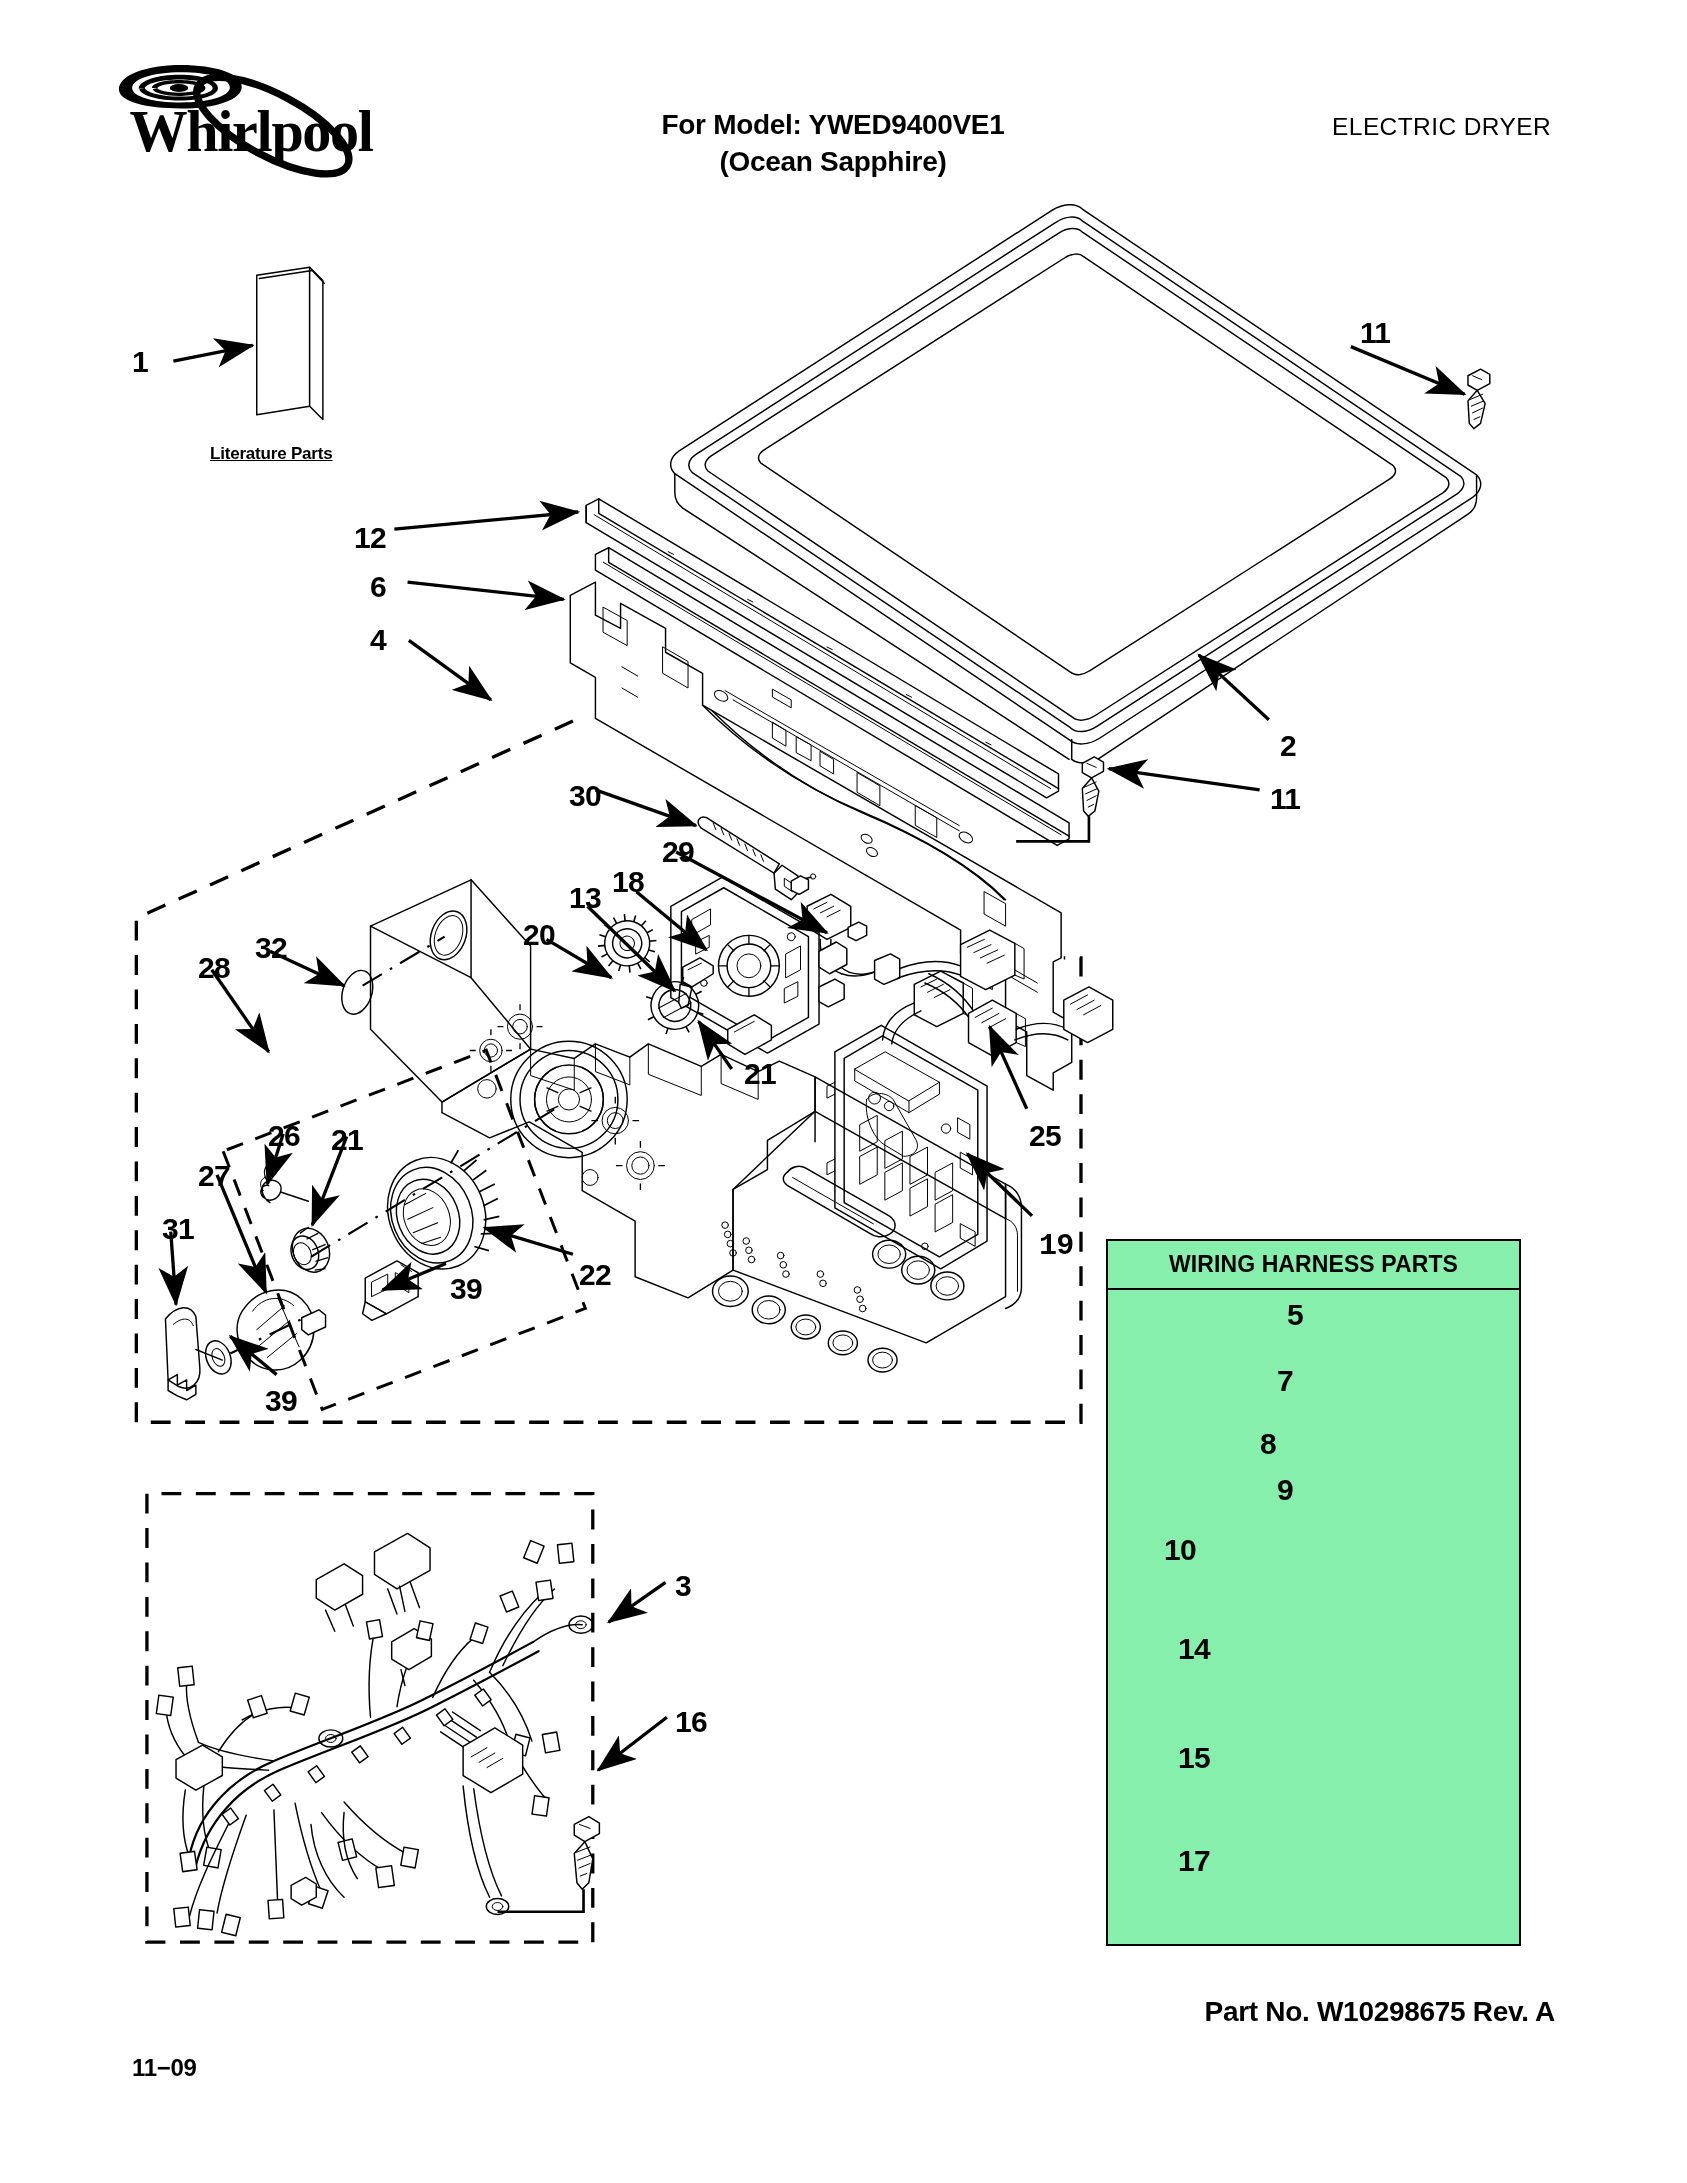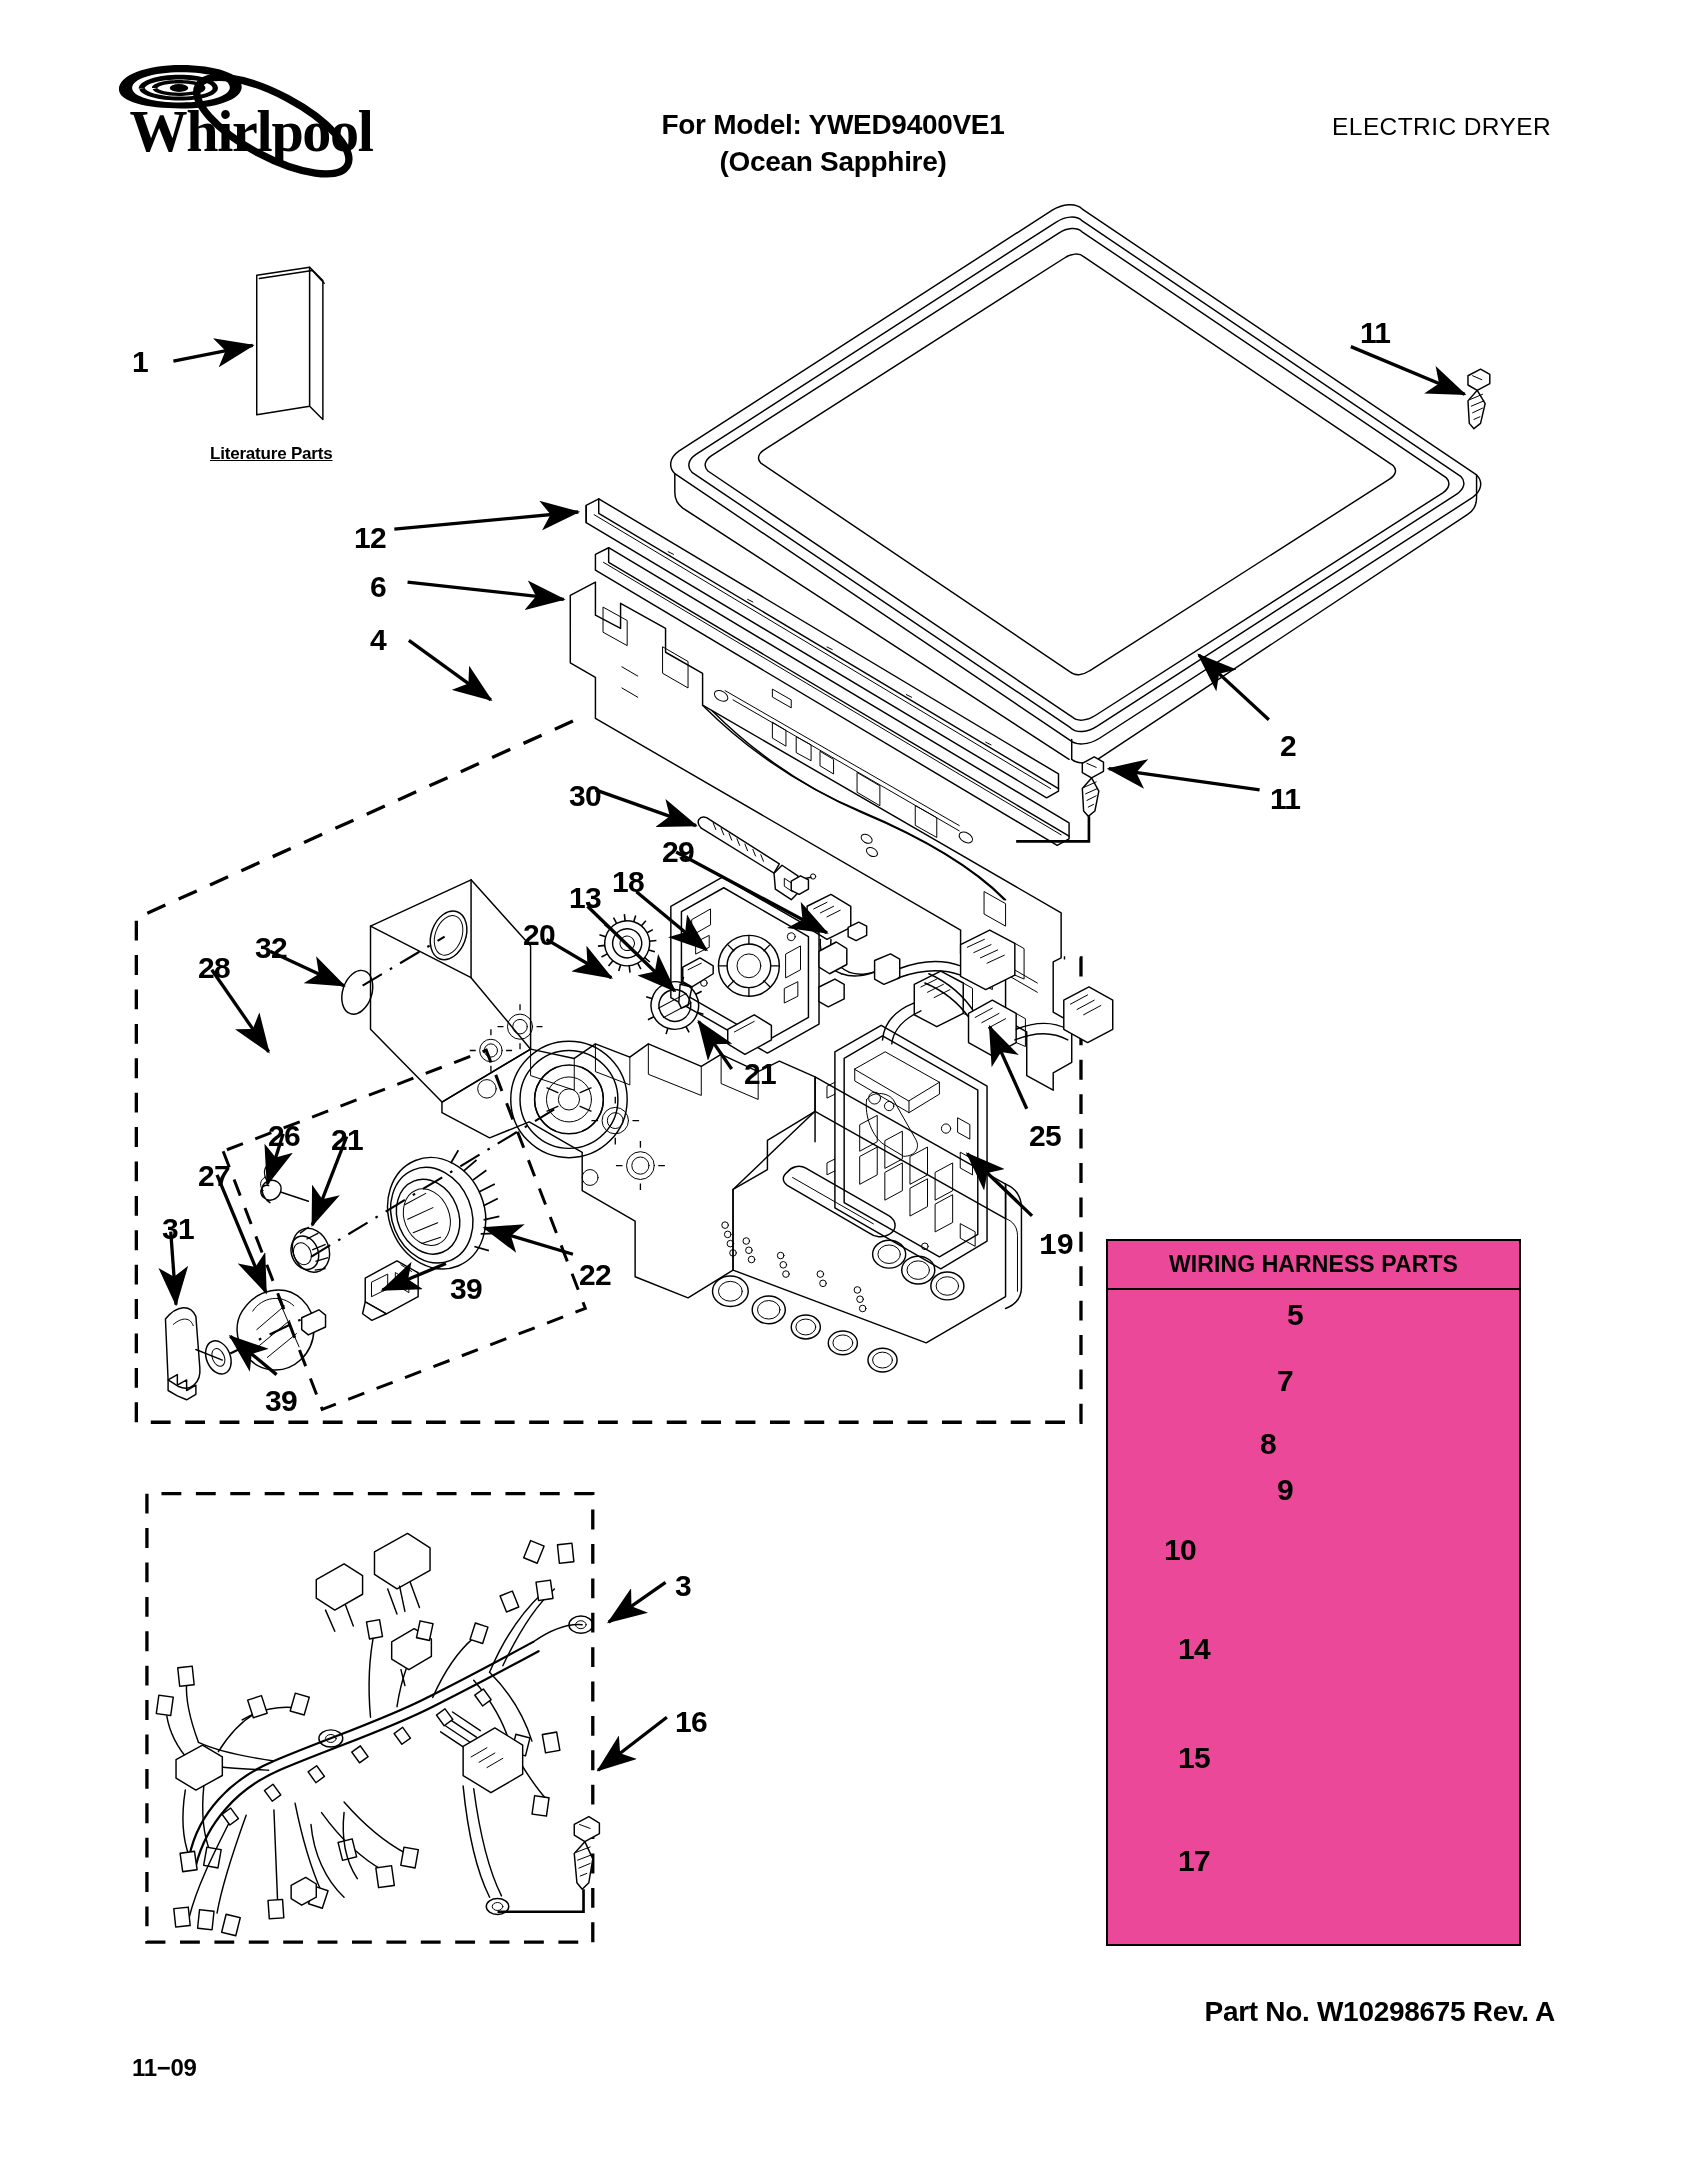--- a/index.html
+++ b/index.html
@@ -19,21 +19,21 @@
 
   #lit-label{position:absolute;left:210px;top:444px;font-size:17px;font-weight:bold;
              text-decoration:underline;white-space:nowrap;letter-spacing:-0.2px;}
 
   
   #footer-left{position:absolute;left:132px;top:2054px;font-size:24px;font-weight:bold;letter-spacing:-0.3px;}
   #footer-right{position:absolute;right:132px;top:1996px;font-size:28px;font-weight:bold;letter-spacing:-0.3px;white-space:nowrap;}
 
   
   #wh-box{position:absolute;left:1106px;top:1239px;width:415px;height:707px;
-          border:2.6px solid #000;box-sizing:border-box;background:#ec4899;text-align:right;}
+          border:2.6px solid #000;box-sizing:border-box;background:#86efac;text-align:right;}
   #wh-title-bar{position:absolute;left:0;top:0;width:100%;height:49px;
                 border-bottom:2.6px solid #000;box-sizing:border-box;
                 display:flex;align-items:center;justify-content:center;}
   #wh-title{font-size:23px;font-weight:bold;letter-spacing:0.1px;}
 
   
   .callout{position:absolute;font-size:30px;font-weight:bold;line-height:1;
            letter-spacing:-0.7px;white-space:nowrap;}
   .logo-wrap{position:absolute;left:112px;top:53px;width:278px;height:142px;}
 </style>

